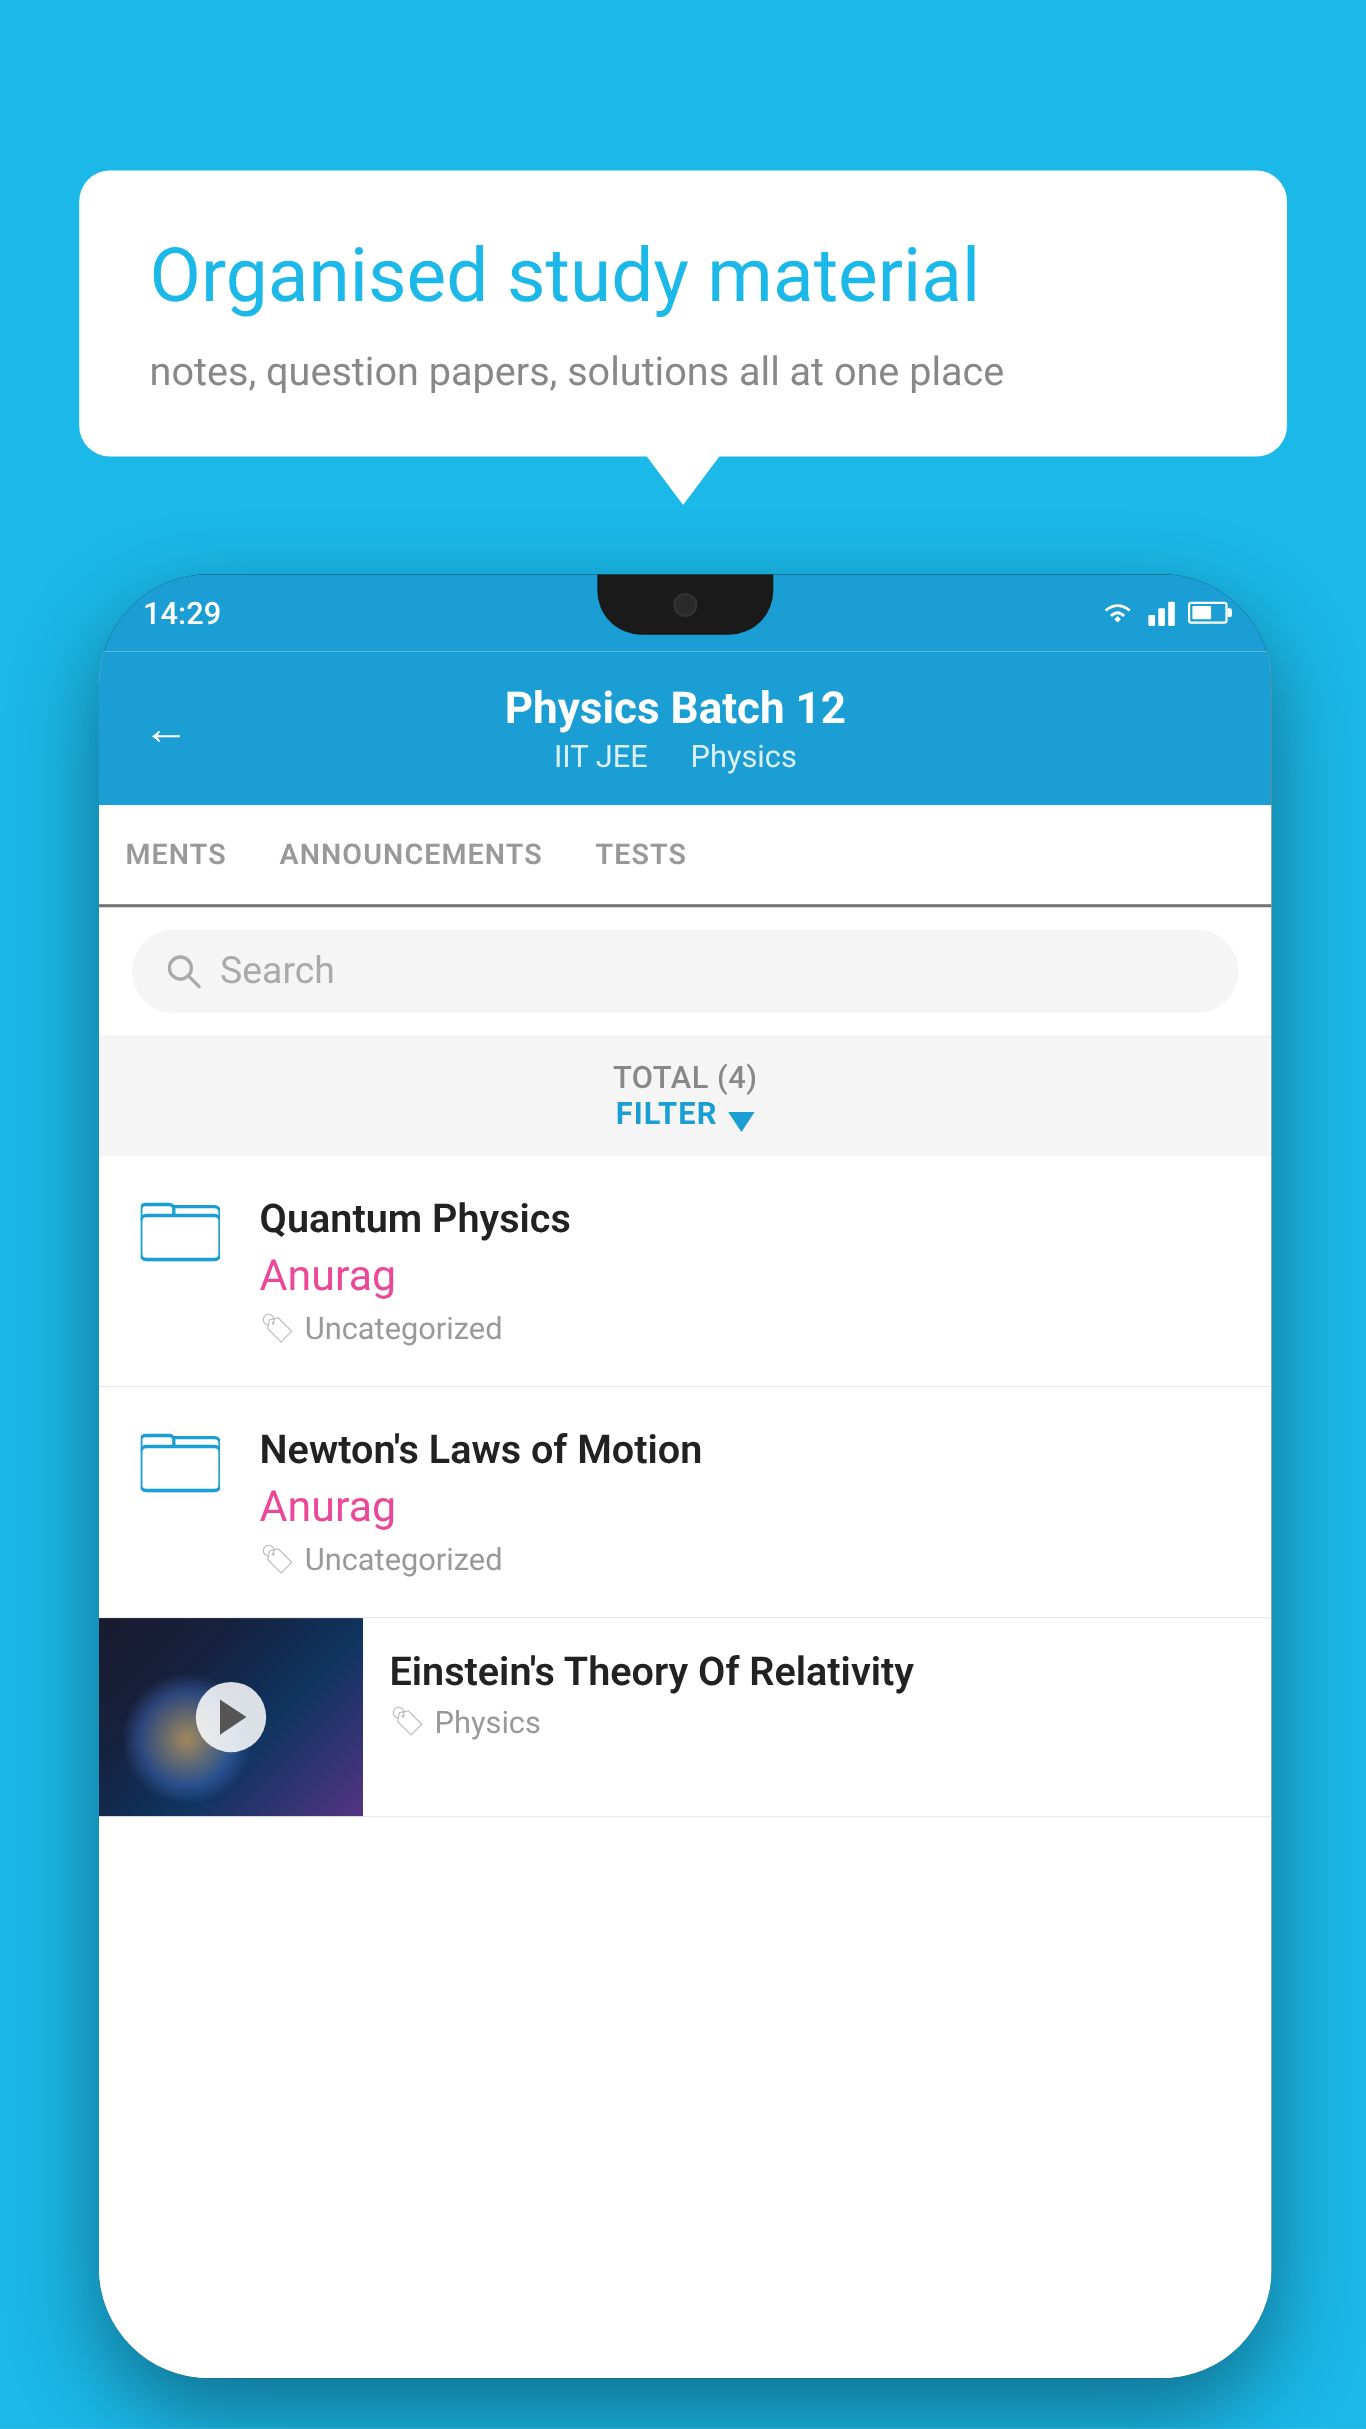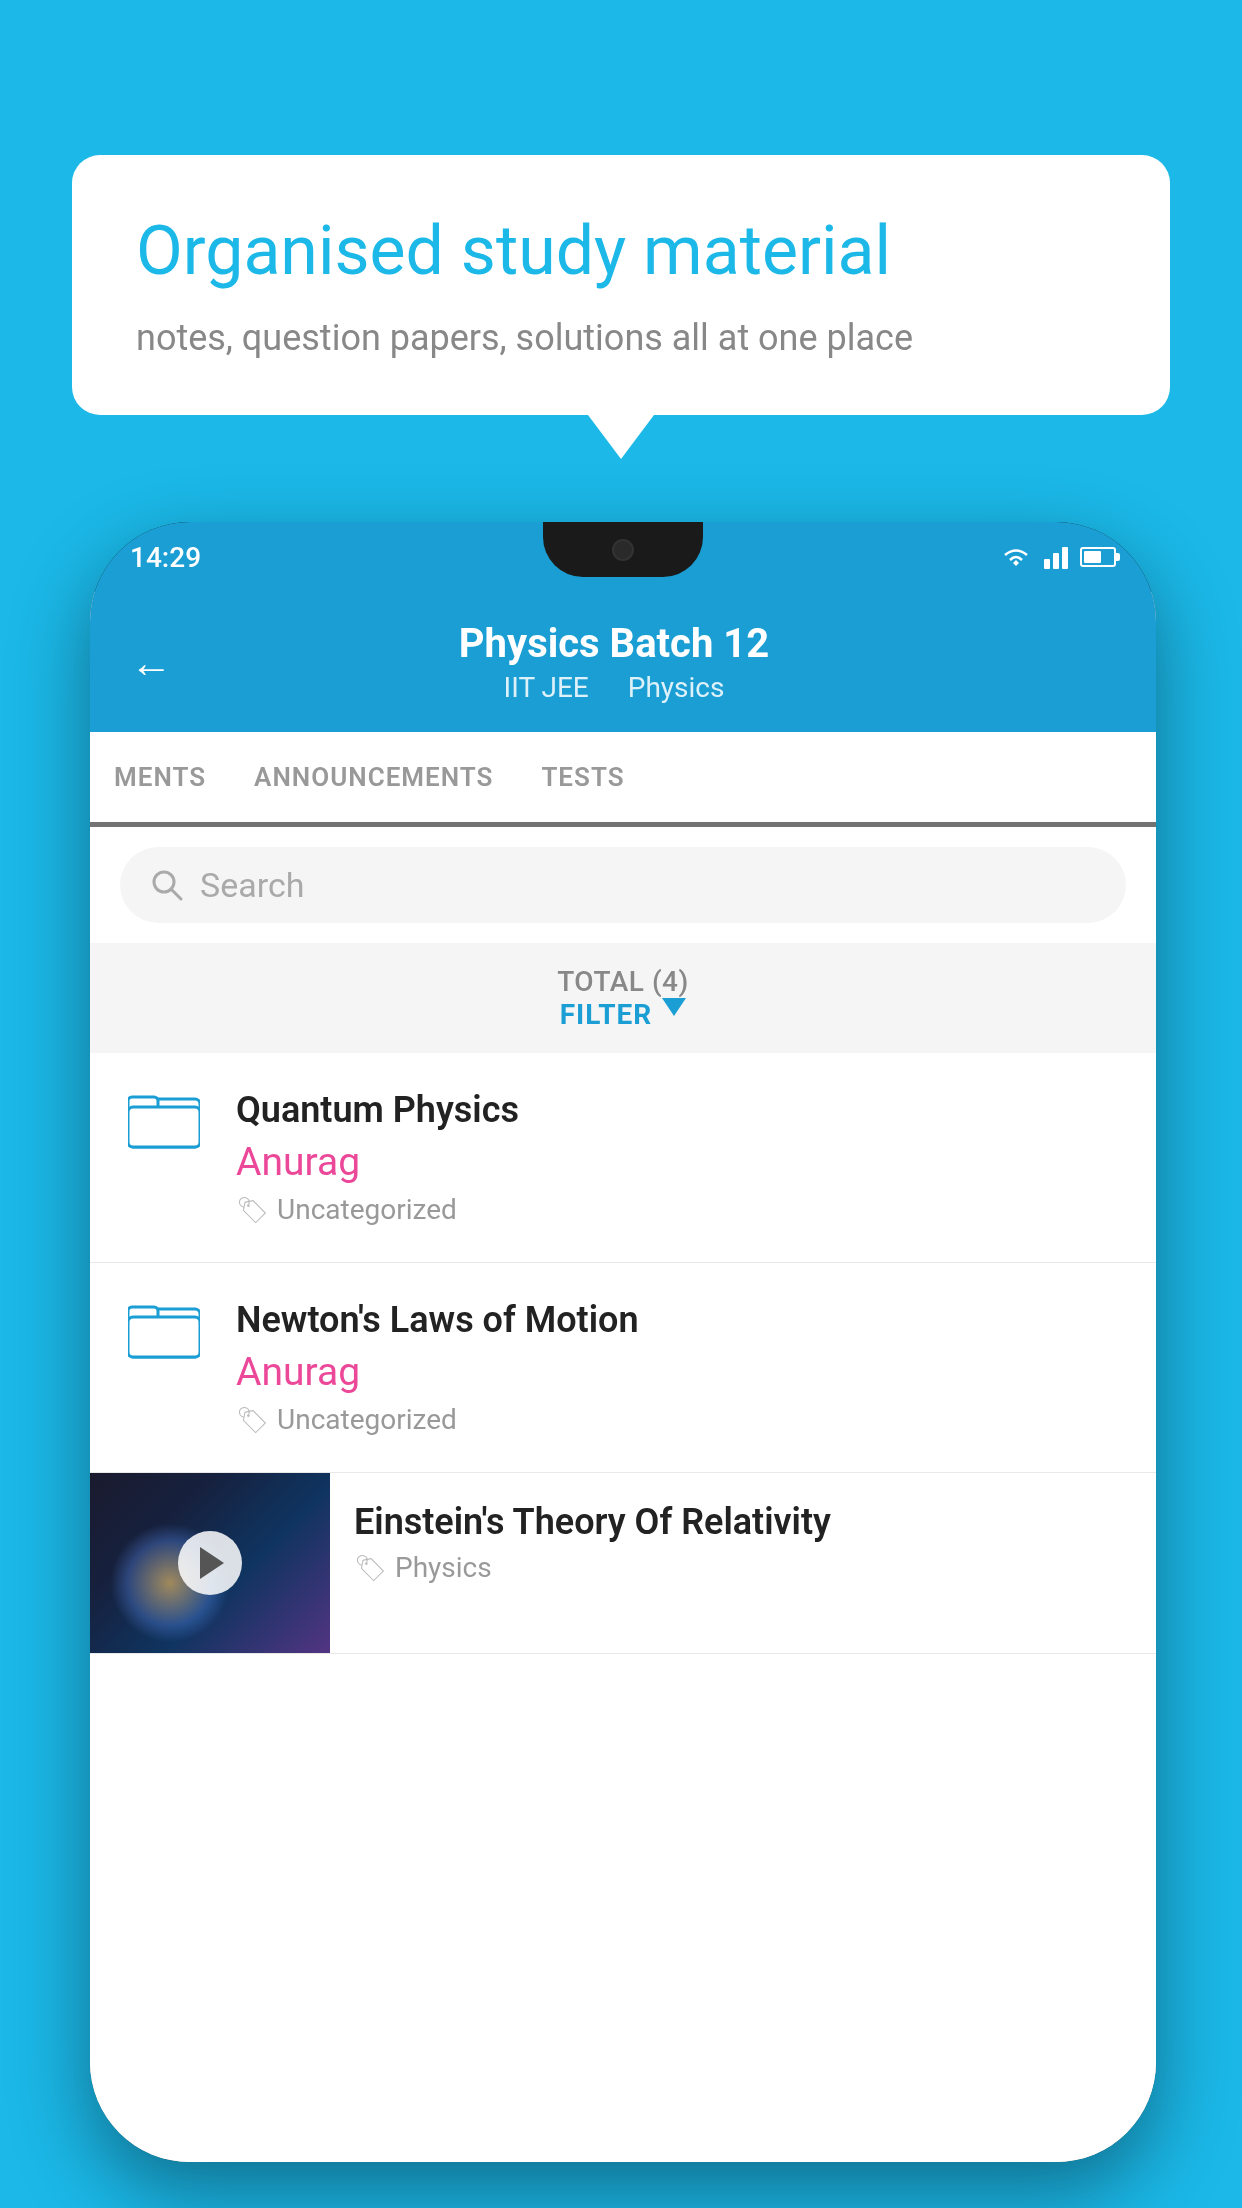--- a/index.html
+++ b/index.html
@@ -190,21 +190,21 @@
     }
 
     .header-subtitle span {
       margin: 0 8px;
     }
 
     
     .tabs-bar {
       background: white;
       display: flex;
-      border-bottom: 5px solid #737373;
+      border-bottom: 3px solid #737373;
       overflow-x: hidden;
     }
 
     .tab-item {
       padding: 30px 24px;
       font-size: 26px;
       font-weight: 600;
       color: #999;
       letter-spacing: 1px;
       text-transform: uppercase;
@@ -259,21 +259,21 @@
 
     .total-count {
       font-size: 28px;
       color: #888;
       font-weight: 500;
       letter-spacing: 0.5px;
     }
 
     .filter-btn {
       display: flex;
-      align-items: flex-start;
+      align-items: flex-end;
       gap: 10px;
       color: #1a9ed4;
       font-size: 28px;
       font-weight: 700;
       letter-spacing: 1px;
       cursor: pointer;
     }
 
     .filter-triangle {
       width: 0;

